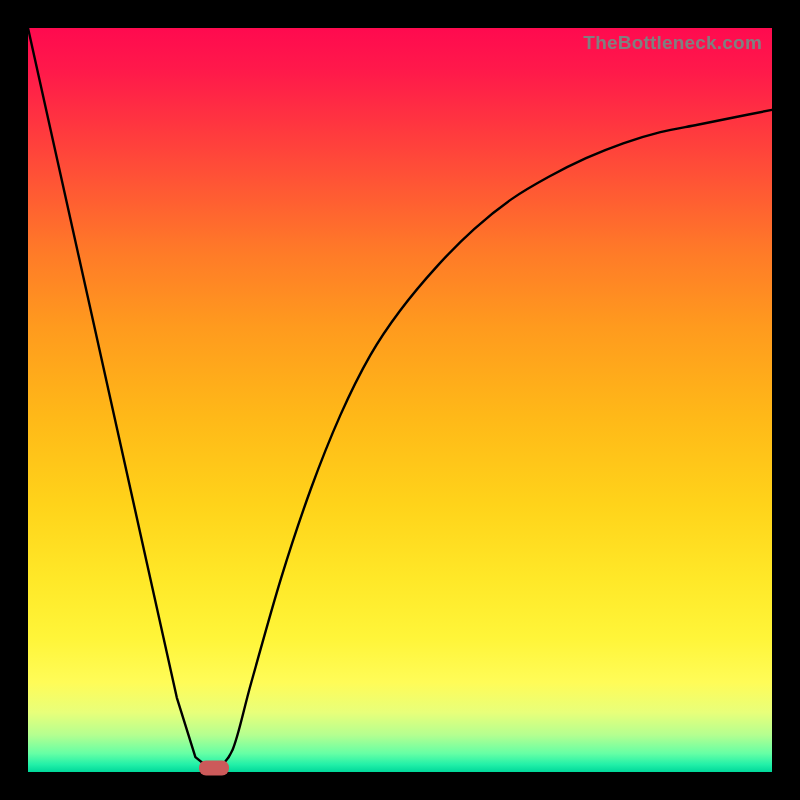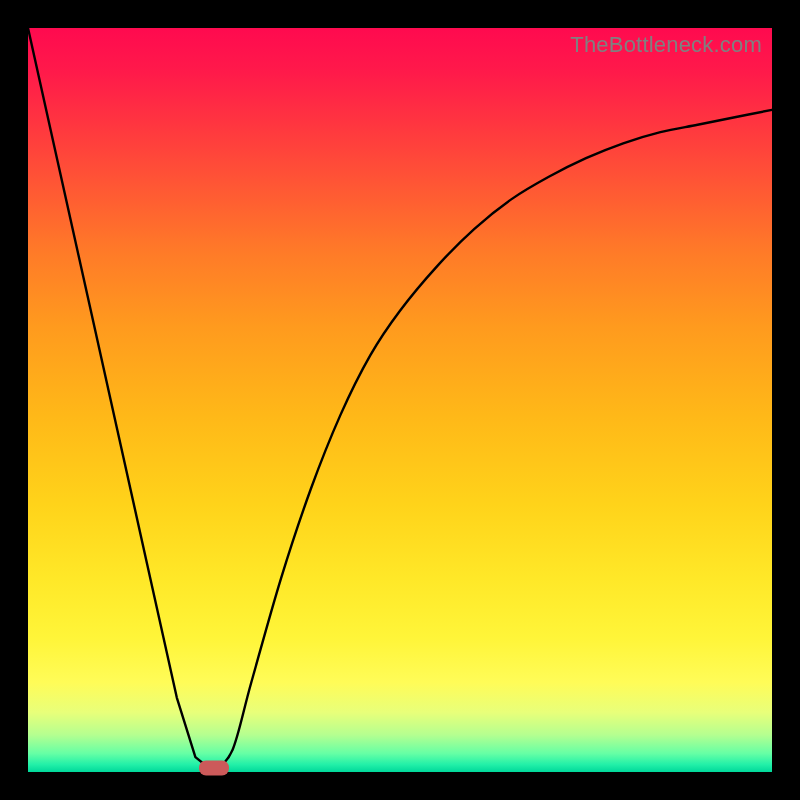--- a/index.html
+++ b/index.html
@@ -40,23 +40,23 @@
       #66ffa5 97.5%,
       #22f0a8 99%,
       #00d89a 100%
     );
   }
   .watermark {
     position: absolute;
     top: 4px;
     right: 10px;
     color: #808080;
-    font-size: 22px;
+    font-size: 19px;
     letter-spacing: 0.2px;
-    font-weight: 400;
+    font-weight: 700;
   }
   svg.curve {
     position: absolute;
     left: 0;
     top: 0;
     width: 744px;
     height: 744px;
     overflow: visible;
   }
   .marker {

